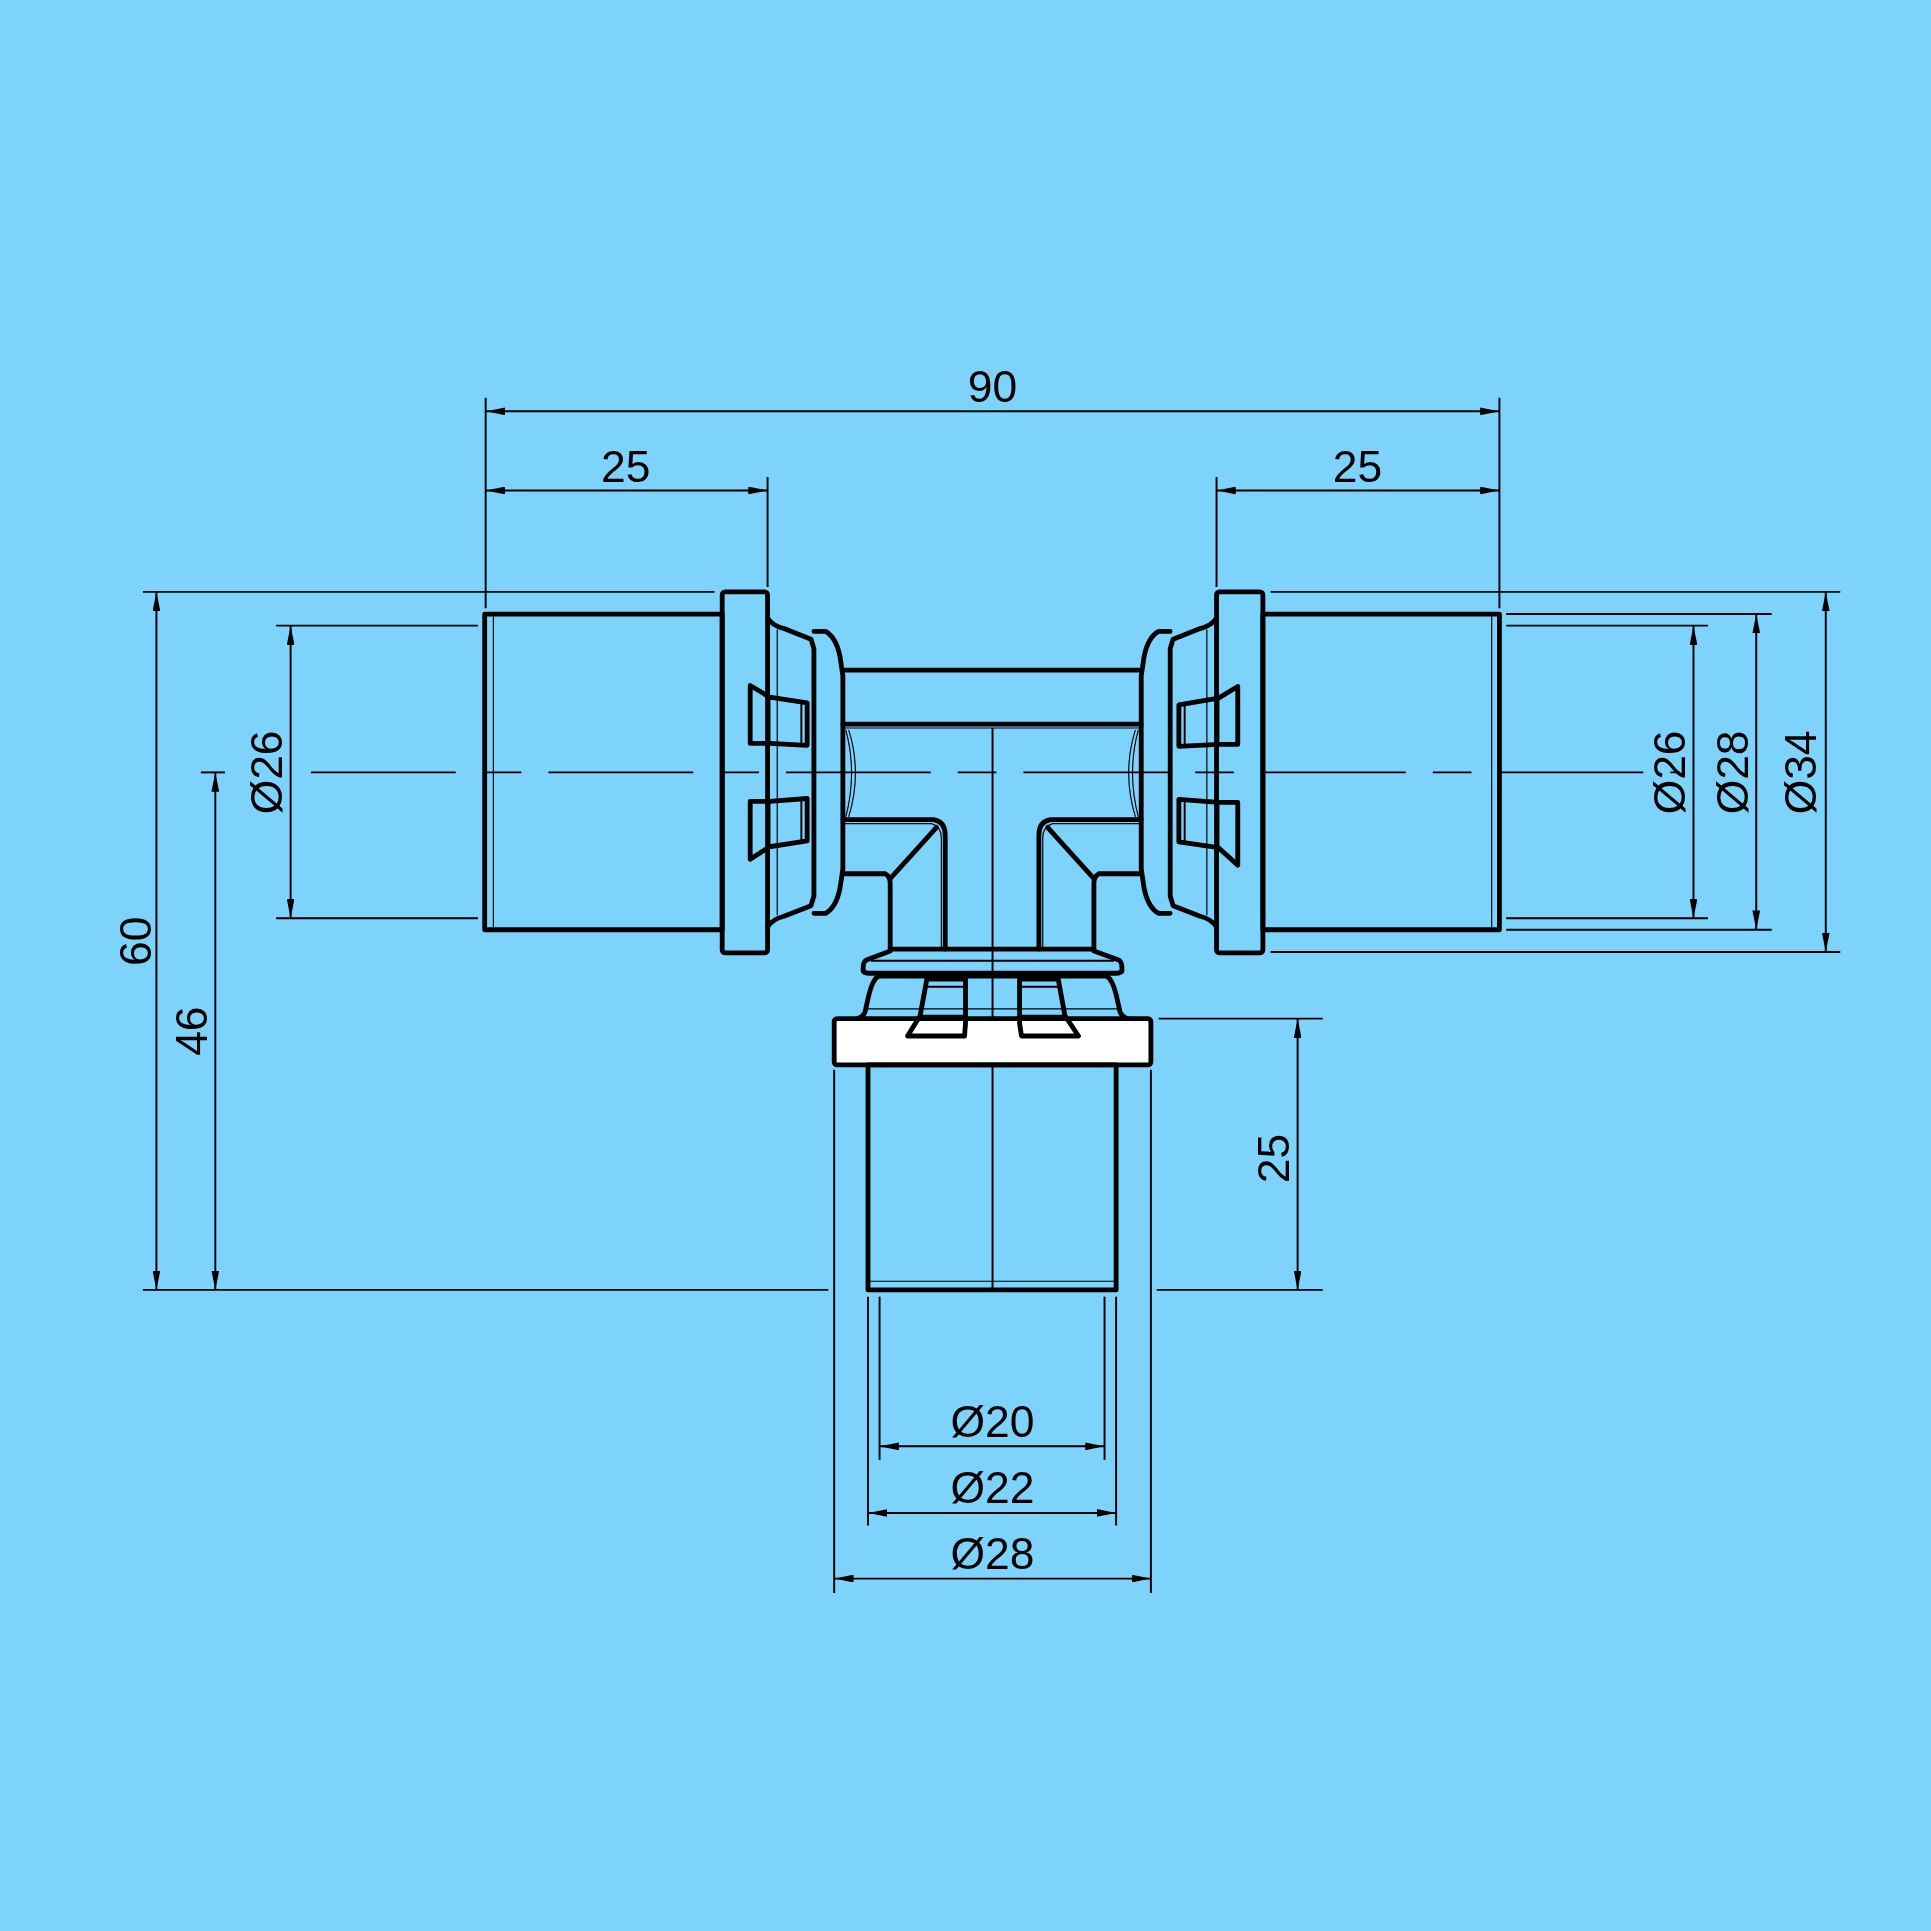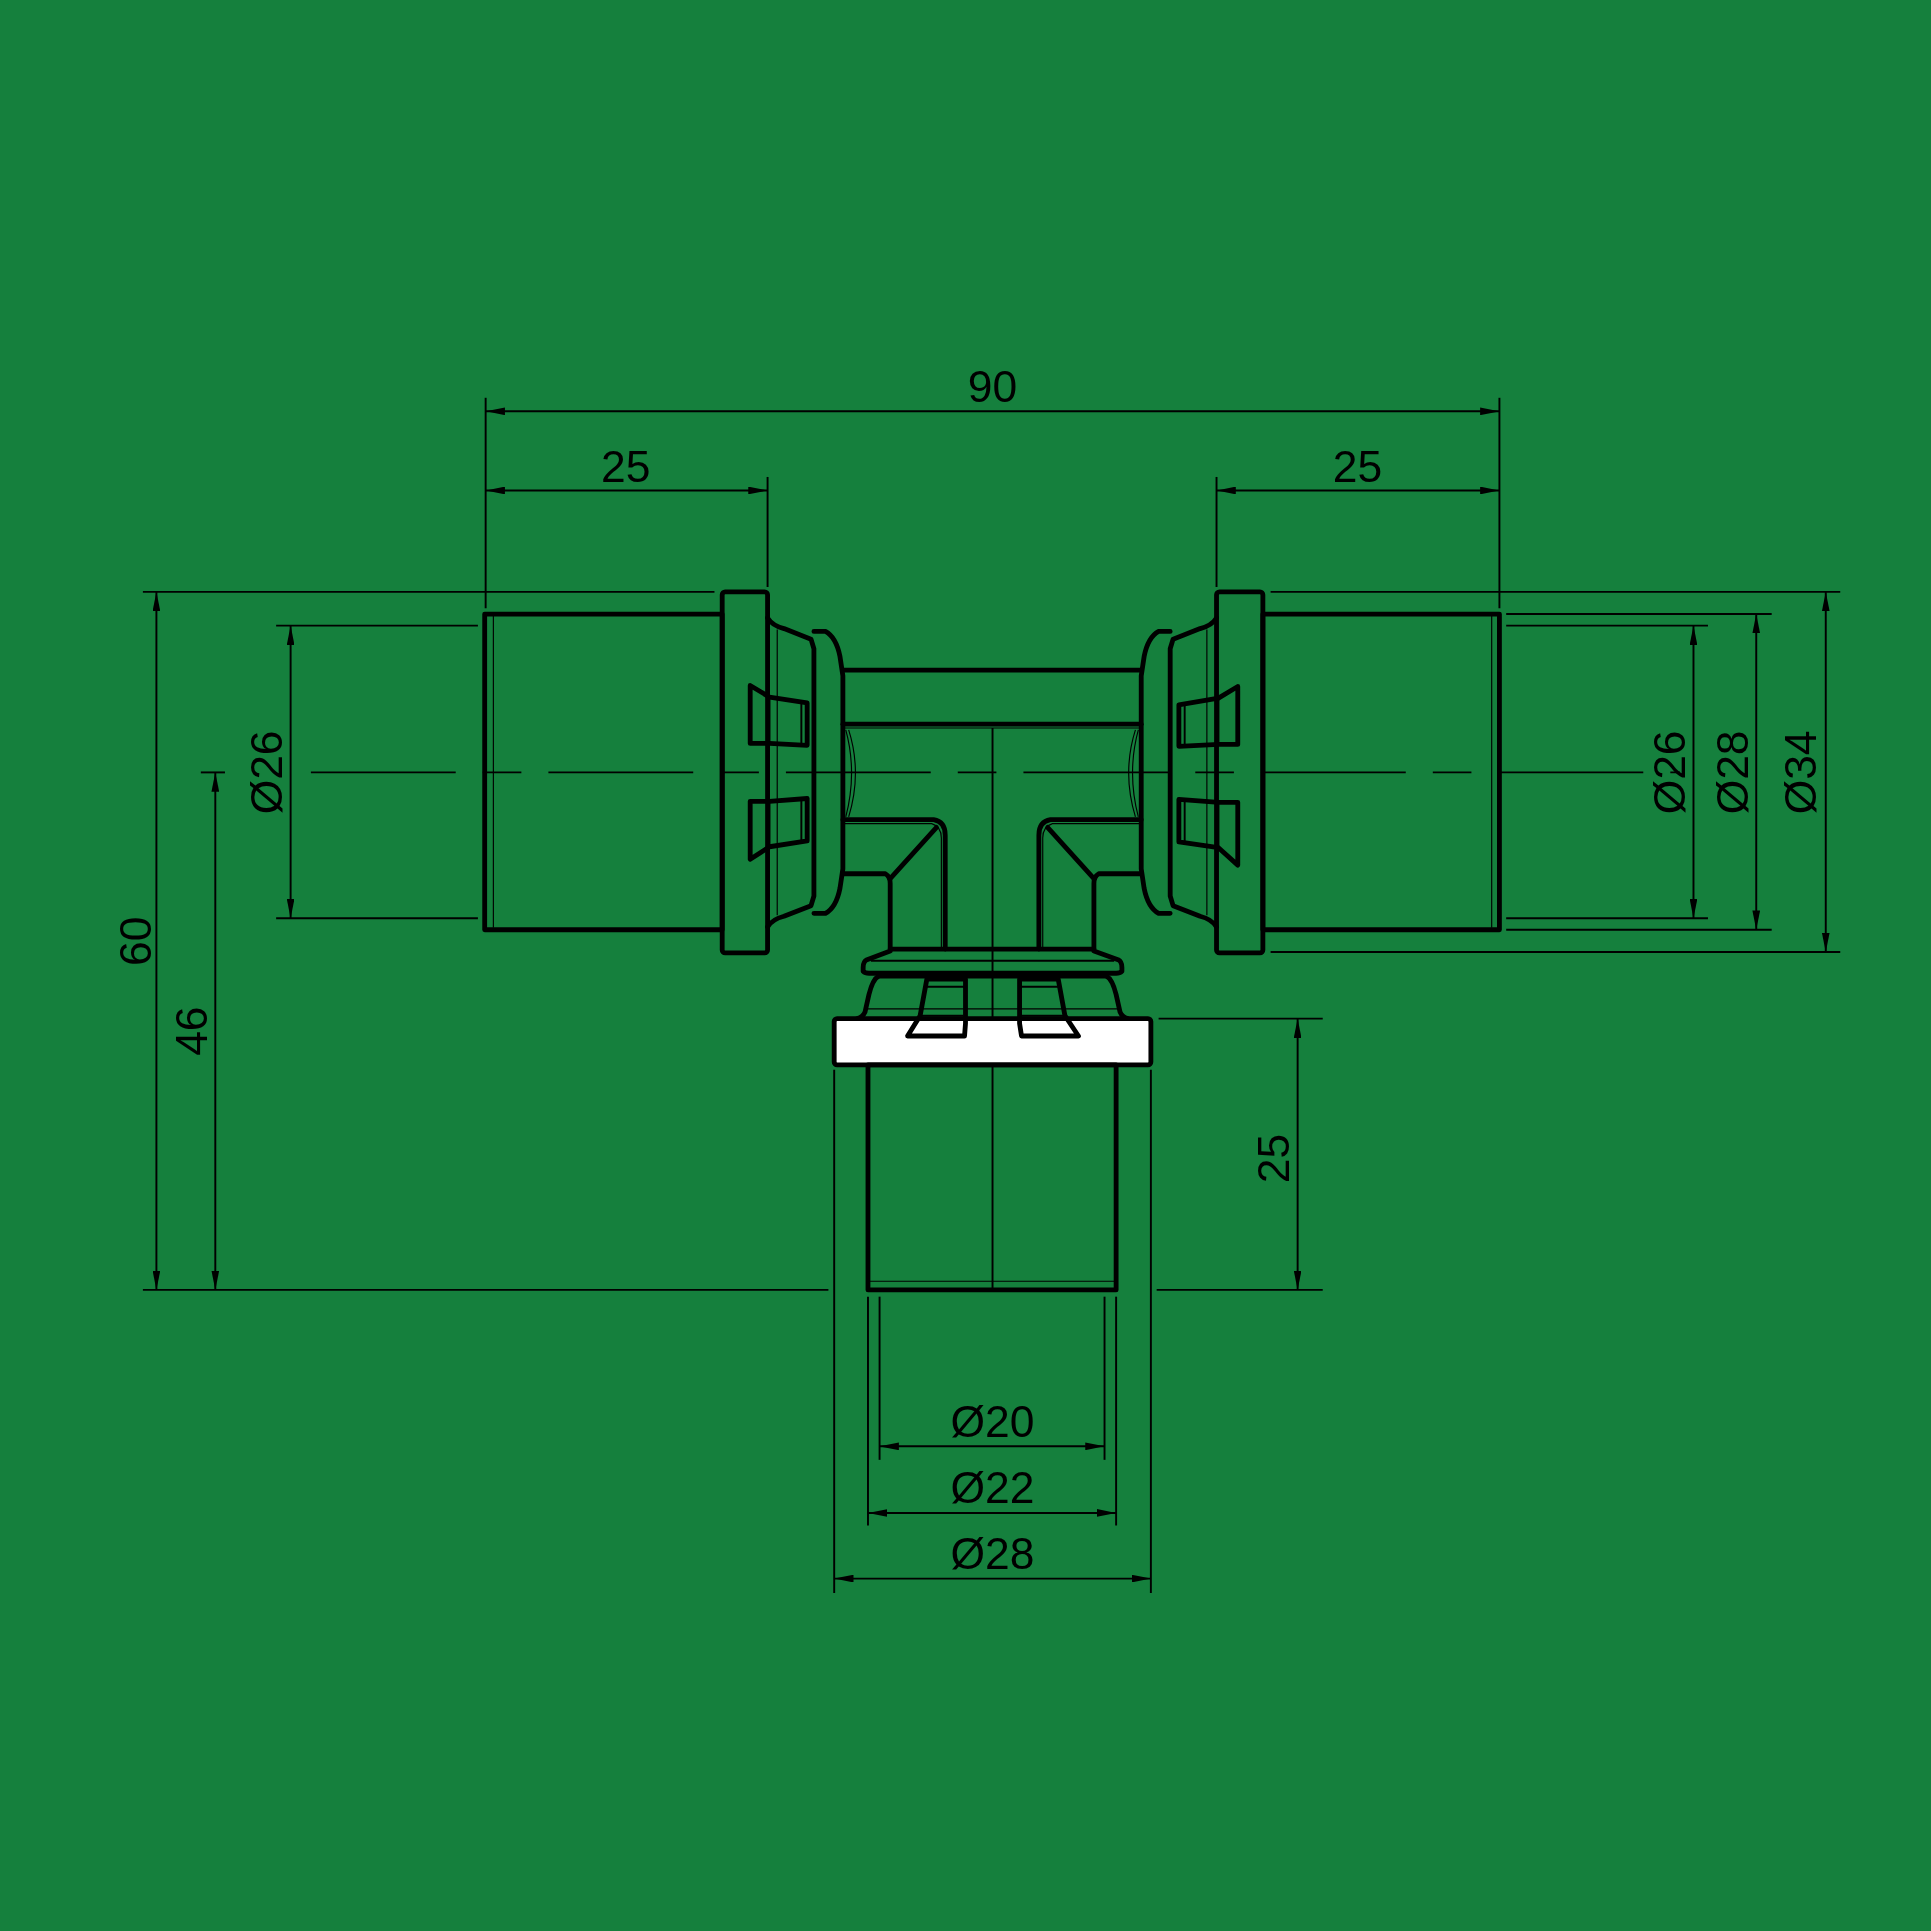--- a/index.html
+++ b/index.html
@@ -1,16 +1,16 @@
 <!DOCTYPE html>
 <html><head>
 <meta charset="utf-8">
 <style>
   html, body { margin: 0; padding: 0; background: #ffffff; }
-  #canvas { position: relative; width: 1931px; height: 1931px; background: #15803d; overflow: hidden; }
+  #canvas { position: relative; width: 1931px; height: 1931px; background: #7dd3fc; overflow: hidden; }
   svg { position: absolute; left: 0; top: 0; }
   .thick { stroke: #000; stroke-width: 5; fill: none; stroke-linejoin: round; stroke-linecap: round; }
   .thin { stroke: #000; stroke-width: 2; fill: none; }
   .hair { stroke: #000; stroke-width: 1.2; fill: none; }
   .center { stroke: #000; stroke-width: 2; fill: none; stroke-dasharray: 150 28 40 28; }
   .fillw { fill: #ffffff; }
   .dimtext { font-family: "Liberation Sans", sans-serif; font-size: 46px; fill: #000; }
   .arrow { fill: #000; stroke: none; }
 </style>
 </head>

